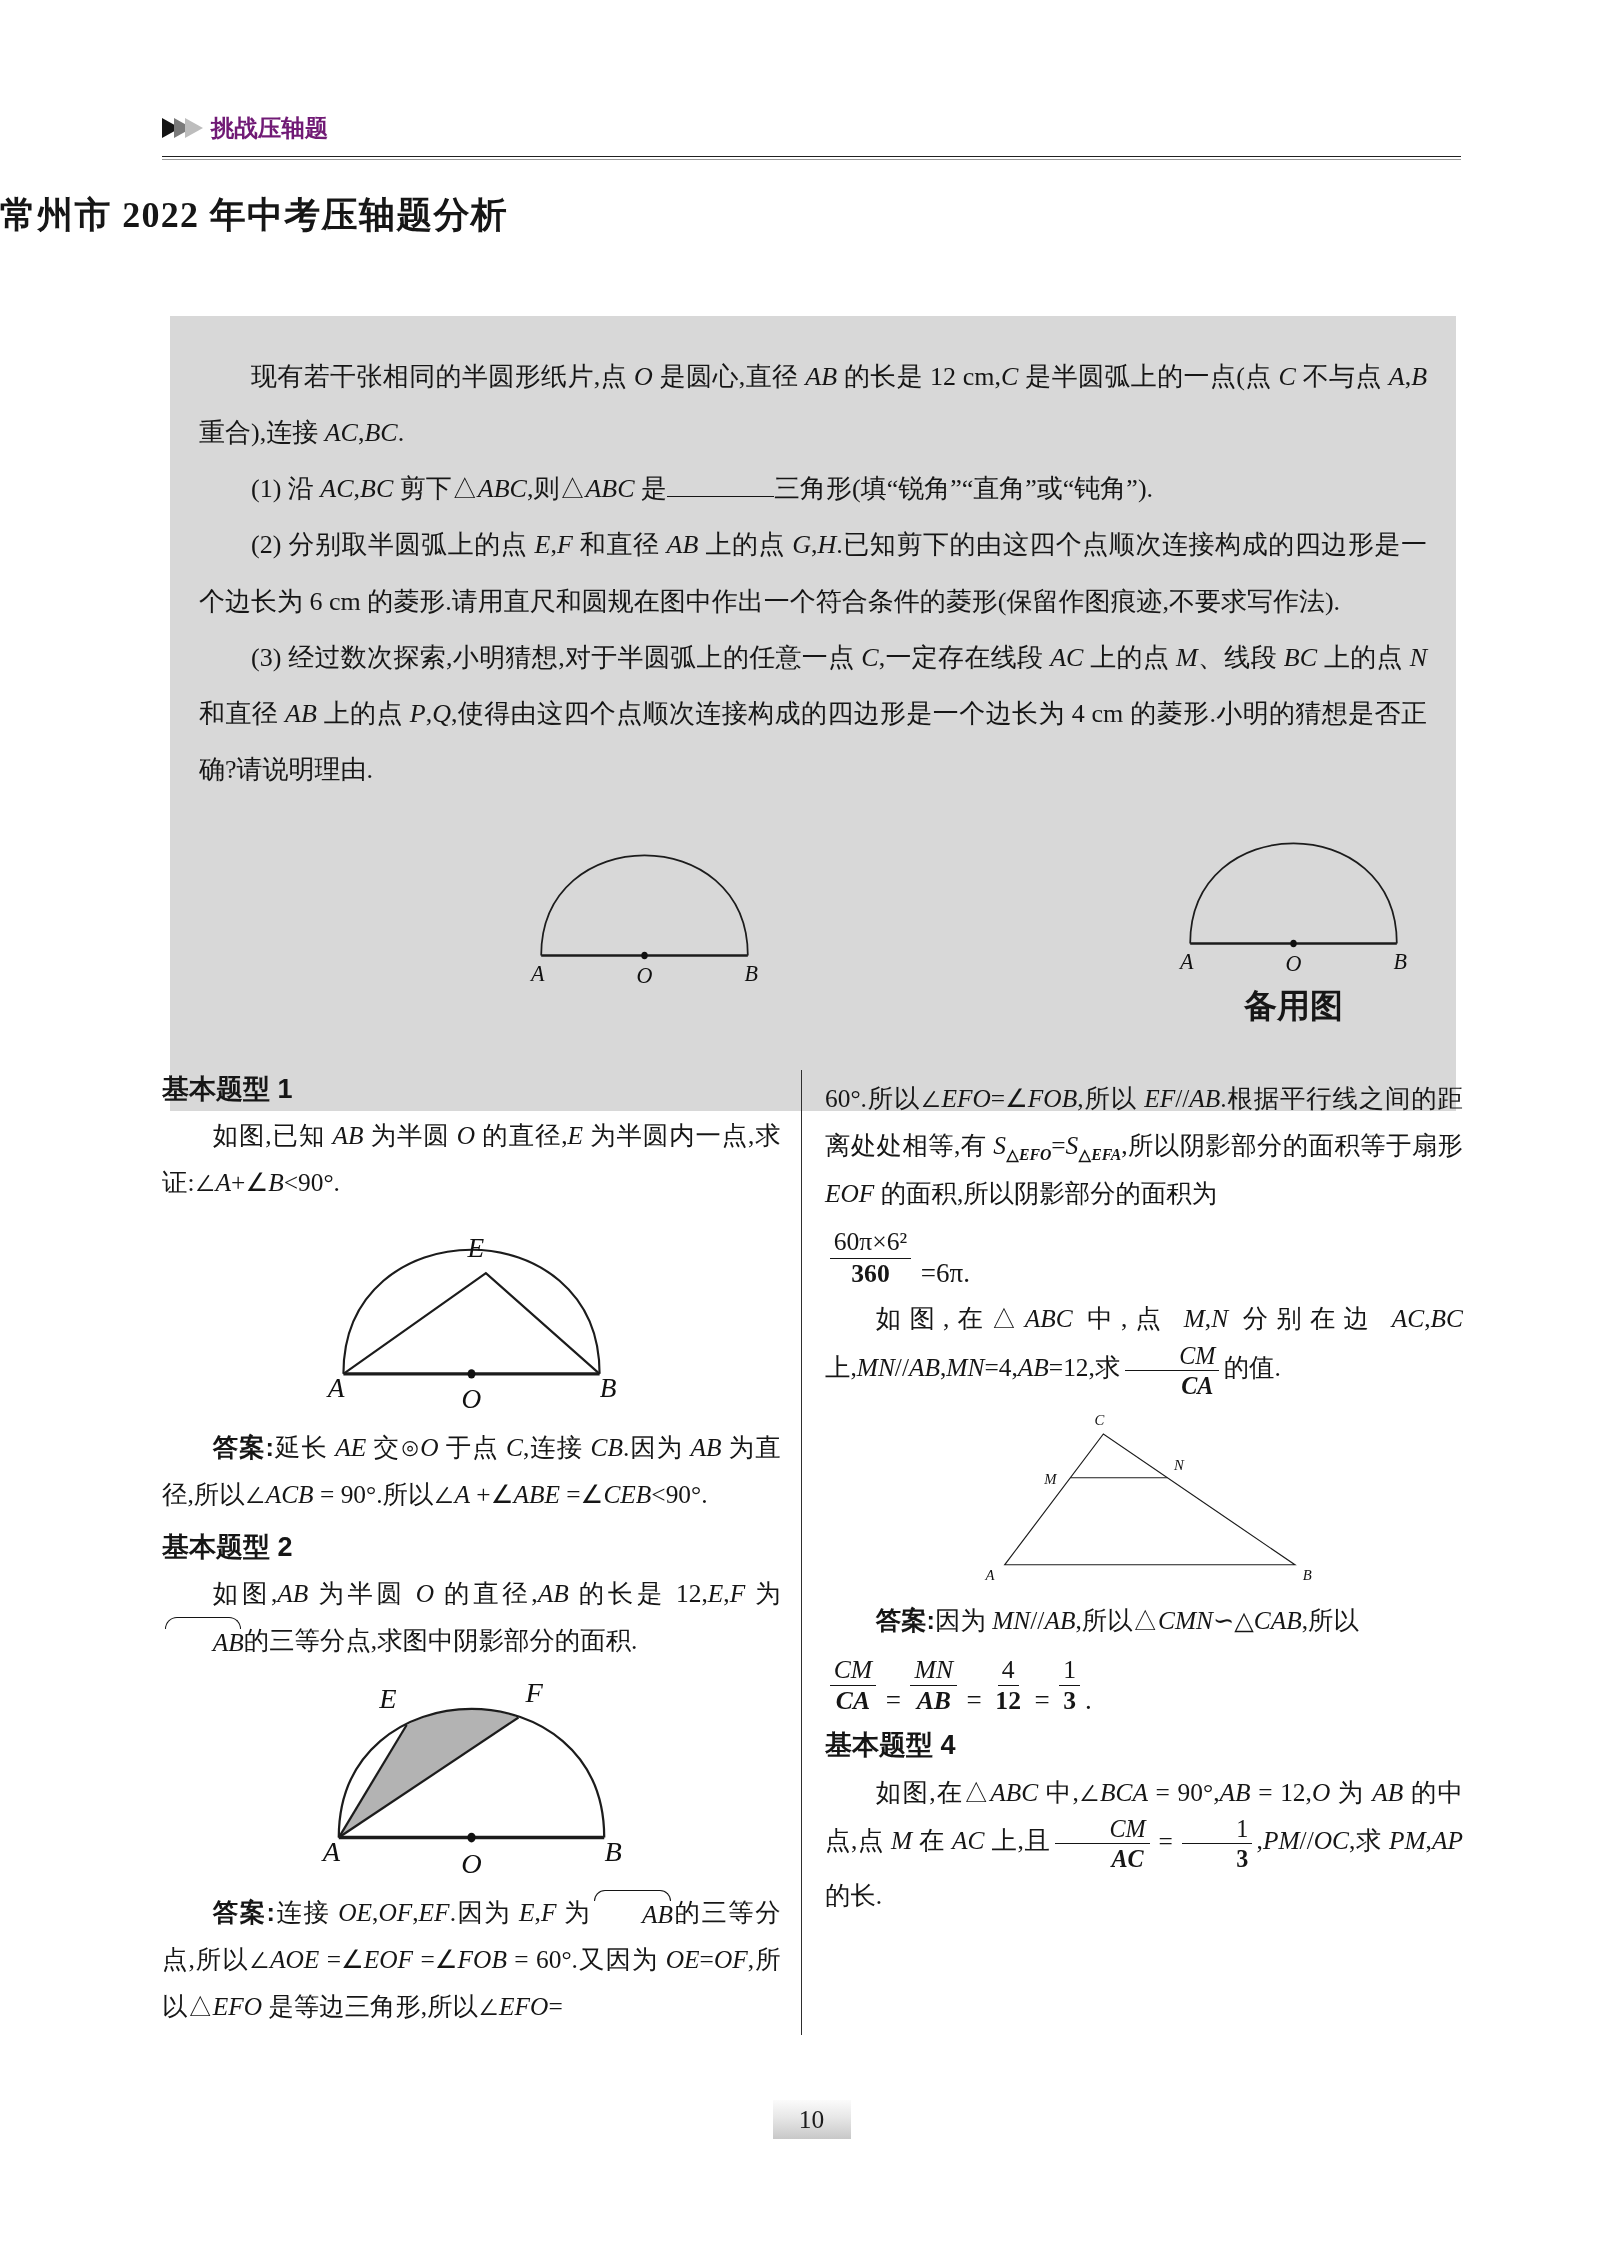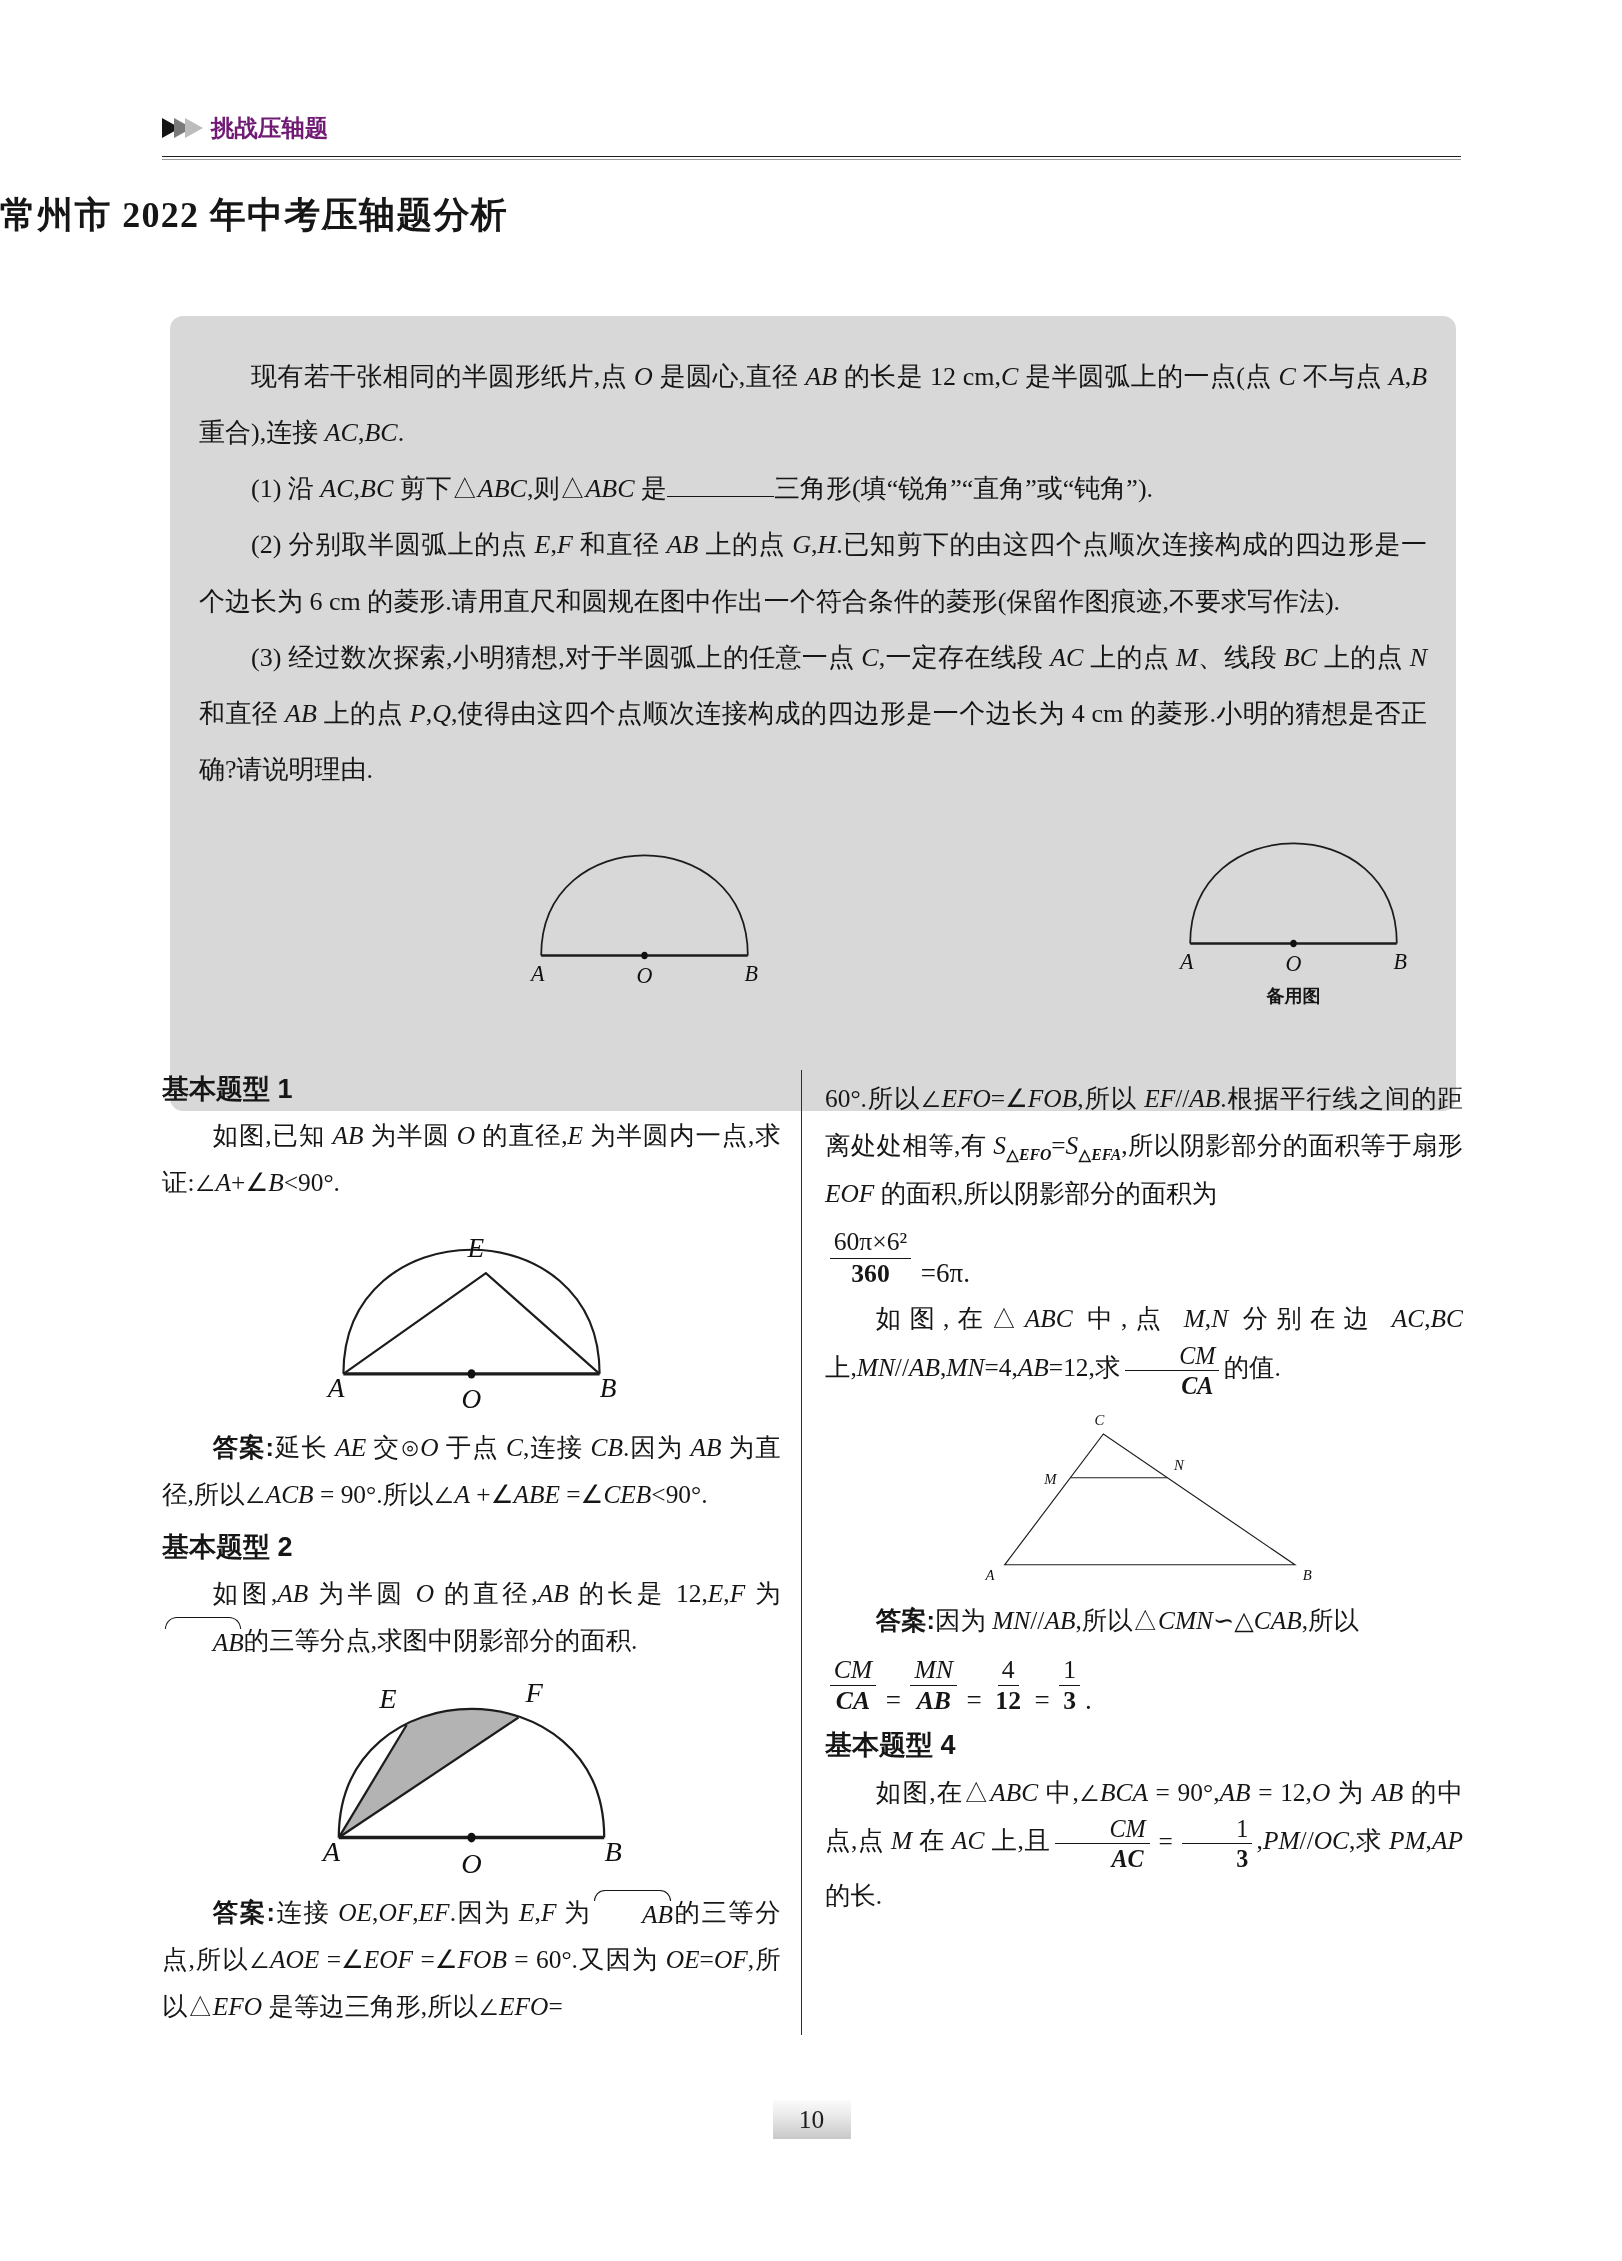--- a/index.html
+++ b/index.html
@@ -12,26 +12,26 @@
   .tri1{border-left:18px solid #141414;}
   .tri2{border-left:18px solid #7a7a7a;margin-left:-6.4px;}
   .tri3{border-left:18px solid #bdbdbd;margin-left:-6.4px;}
   .brand-label{font-family:"Liberation Sans",sans-serif;font-weight:bold;font-size:23.5px;color:#701a75;}
   .rule{position:absolute;top:156px;left:162px;right:162px;height:1.9px;
         border-top:1.9px solid #1f1f1f;border-bottom:0.6px solid #9a9a9a;}
   .page-title{position:absolute;top:191px;left:0;width:100%;text-align:left;
         font-weight:bold;font-size:36px;letter-spacing:1.3px;}
   
   .graybox{position:absolute;top:316px;left:170px;width:1286px;height:795px;background:#d8d8d8;
-        box-sizing:border-box;padding:33px 29px 0;overflow:hidden;border-radius:13px;}
+        box-sizing:border-box;padding:33px 29px 0;overflow:hidden;}
   .graybox p{margin:0;font-size:26px;line-height:2.16;text-align:justify;text-indent:2em;}
   .blank{display:inline-block;width:107px;height:0.9em;border-bottom:1.9px solid #151515;}
   .figrow{margin-top:19px;display:flex;justify-content:center;align-items:flex-start;gap:70px;}
   .figcol{display:flex;flex-direction:column;align-items:center;}
-  .figcapt{margin-top:9px;font-family:"Liberation Sans",sans-serif;font-weight:bold;font-size:18px;}
+  .figcapt{margin-top:9px;font-family:"Liberation Sans",sans-serif;font-weight:bold;font-size:33px;}
   
   .cols{position:absolute;top:1070px;left:162px;width:1301px;display:flex;align-items:stretch;}
   .col-left{width:639px;box-sizing:border-box;padding-right:20.4px;}
   .col-right{flex:1;box-sizing:border-box;padding-left:23px;border-left:1.3px solid #2e2e2e;}
   .cols p{margin:5.1px 0;font-size:25.4px;line-height:1.84;text-align:justify;}
   .indent{text-indent:2em;}
   .sec{margin:11.4px 0 5.1px;font-family:"Liberation Sans",sans-serif;font-weight:bold;font-size:27px;}
   .sec.first{margin-top:1.3px;}
   .anslab{font-family:"Liberation Sans",sans-serif;font-weight:bold;}
   i{font-style:italic;}

